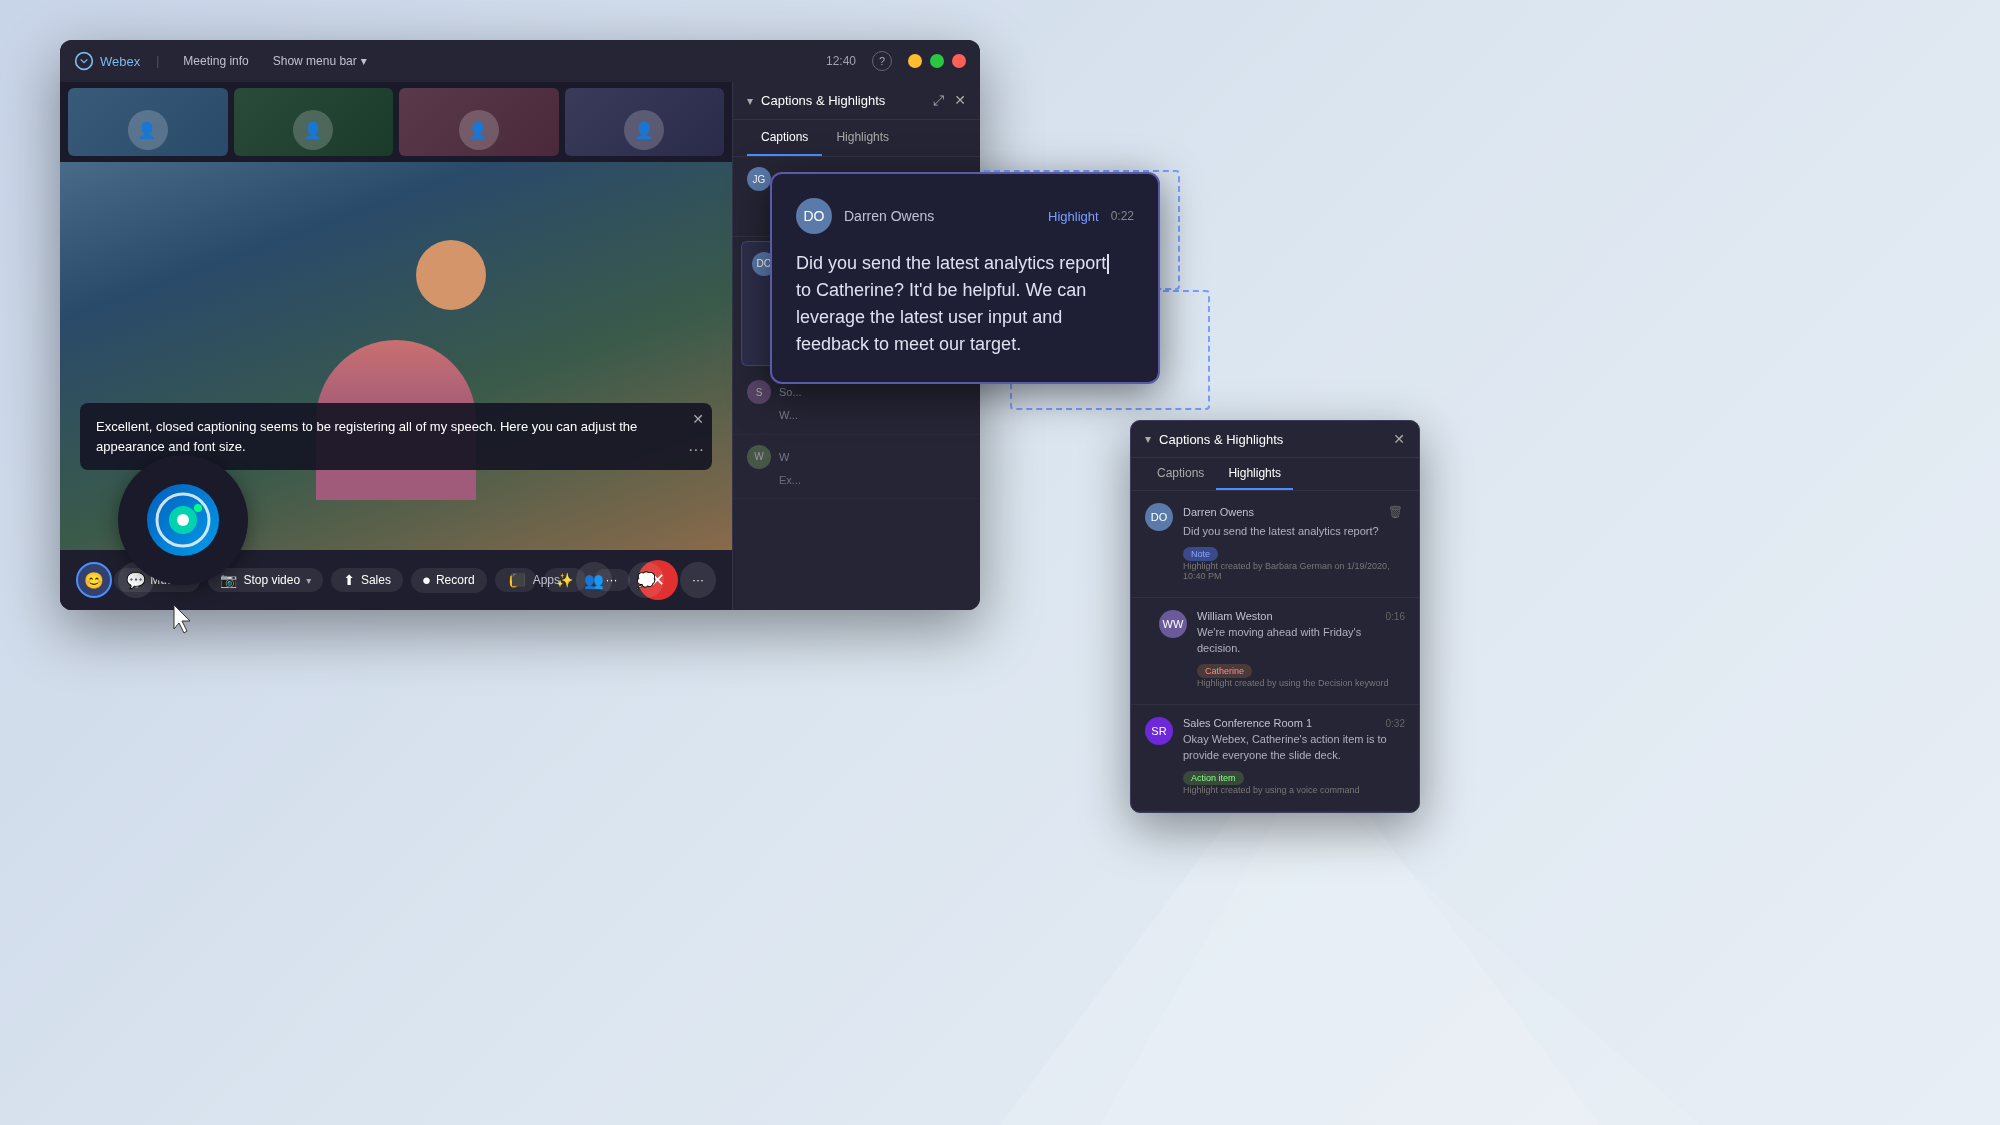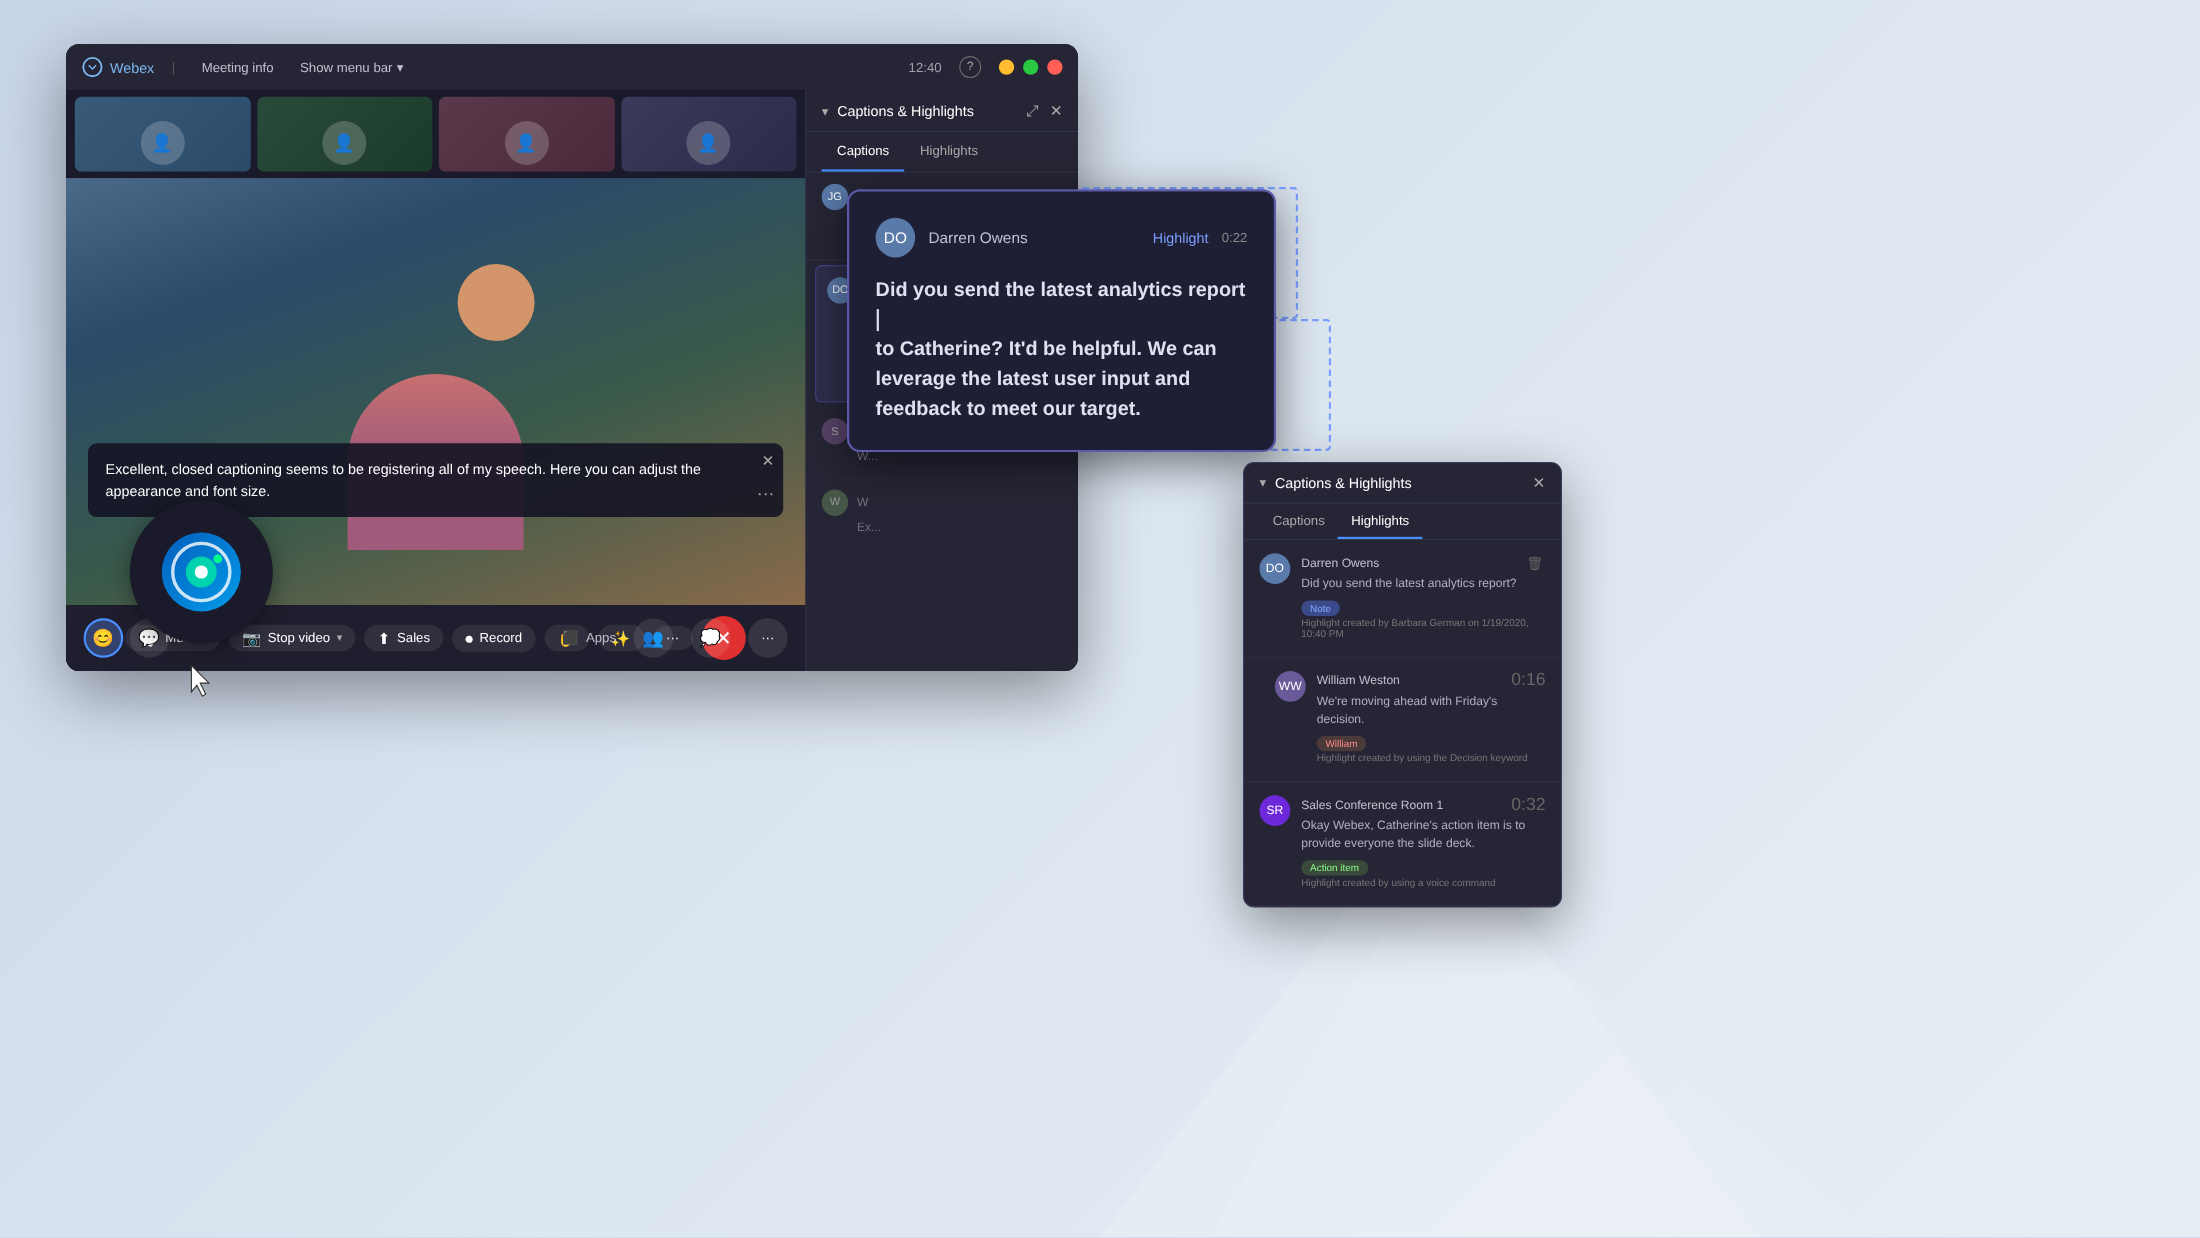--- a/index.html
+++ b/index.html
@@ -464,21 +464,21 @@
       font-weight: 500;
     }
     .highlight-card-time {
       color: #888;
       font-size: 12px;
     }
     .highlight-card-text {
       color: #e0e0f0;
       font-size: 18px;
       line-height: 1.5;
-      font-weight: 700;
+      font-weight: 400;
     }
     .highlight-cursor {
       display: inline-block;
       width: 2px;
       height: 20px;
       background: #e0e0f0;
       vertical-align: middle;
       margin-left: 1px;
     }
 
@@ -579,21 +579,21 @@
       justify-content: space-between;
       margin-bottom: 3px;
     }
     .highlight-entry-name {
       color: #c0c0d0;
       font-size: 11px;
       font-weight: 500;
     }
     .highlight-entry-time {
       color: #666;
-      font-size: 16px;
+      font-size: 10px;
     }
     .highlight-entry-text {
       color: #b0b0c0;
       font-size: 11px;
       line-height: 1.4;
       margin-bottom: 4px;
     }
     .highlight-entry-meta {
       color: #777;
       font-size: 9px;
@@ -902,21 +902,21 @@
   </div>
 
   <div class="highlight-entry">
     <div class="highlight-entry-avatar" style="background:#6a5a9a;margin-left:14px;">WW</div>
     <div class="highlight-entry-content">
       <div class="highlight-entry-header">
         <span class="highlight-entry-name">William Weston</span>
         <span class="highlight-entry-time">0:16</span>
       </div>
       <div class="highlight-entry-text">We're moving ahead with Friday's decision.</div>
-      <span class="badge badge-decision">William</span>
+      <span class="badge badge-decision">Catherine</span>
       <div class="highlight-entry-meta">Highlight created by using the Decision keyword</div>
     </div>
   </div>
 
   <div class="highlight-entry">
     <div class="highlight-entry-avatar" style="background:#6d28d9;">SR</div>
     <div class="highlight-entry-content">
       <div class="highlight-entry-header">
         <span class="highlight-entry-name">Sales Conference Room 1</span>
         <span class="highlight-entry-time">0:32</span>

